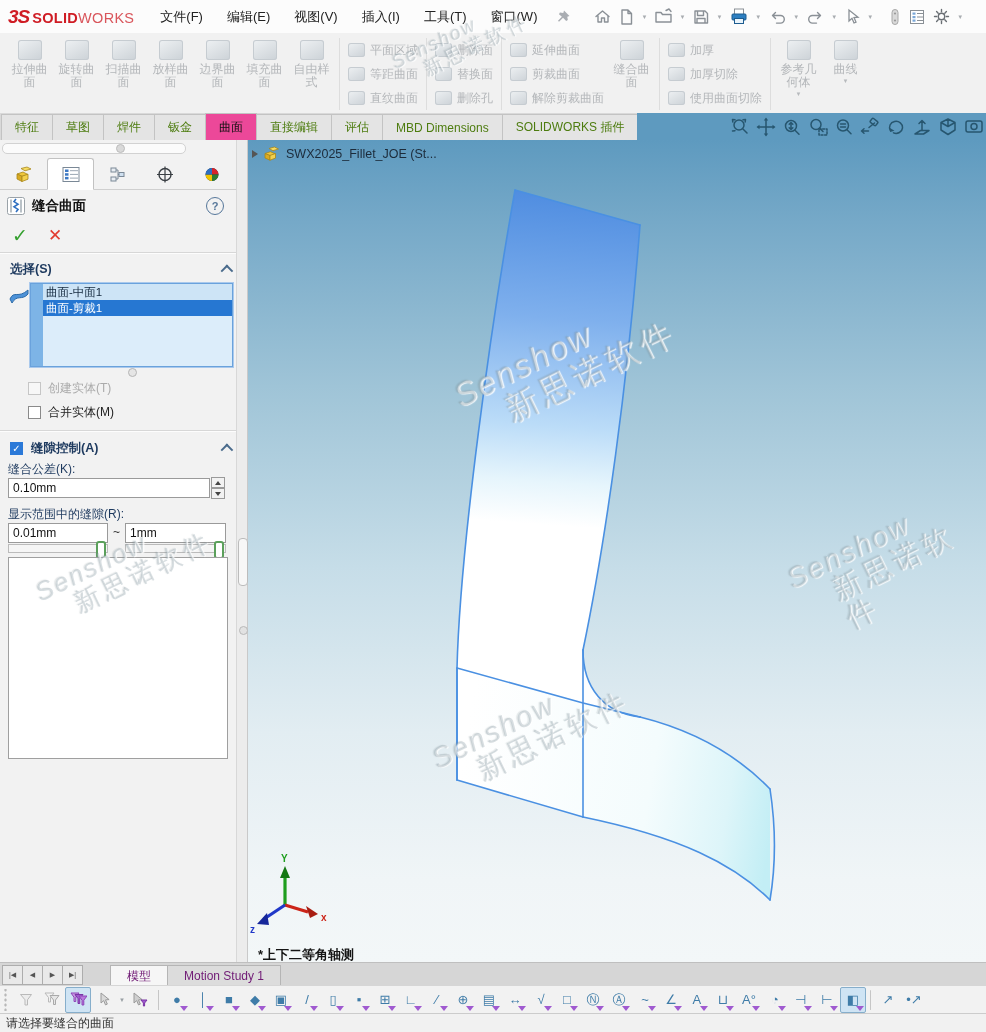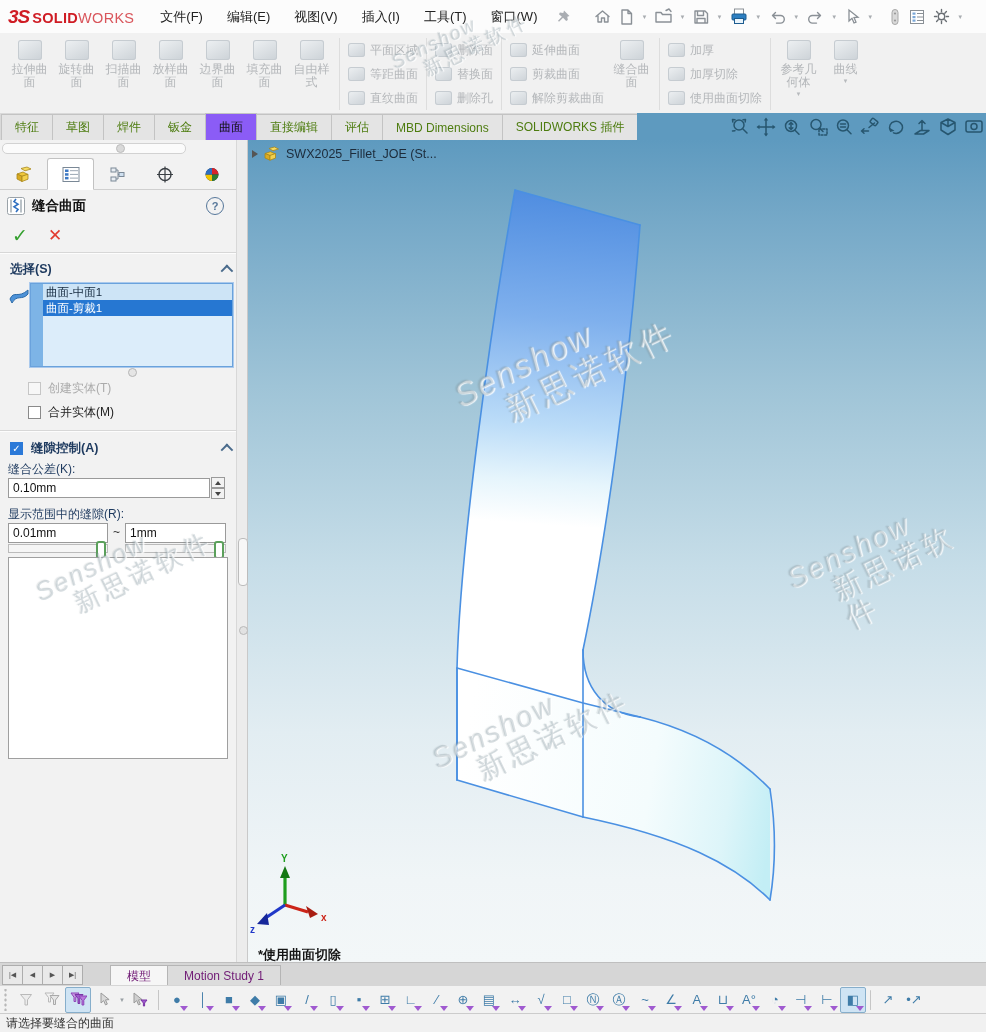--- a/index.html
+++ b/index.html
@@ -29,21 +29,21 @@
   .btn-lg .caret{font-size:6px;color:#b7babd;margin-top:2px;}
   .stack{display:flex;flex-direction:column;justify-content:space-around;padding:3px 4px;}
   .btn-sm{display:flex;align-items:center;height:22px;cursor:default;}
   .btn-sm .ric{width:17px;height:14px;margin:0 5px 0 0;}
   .btn-sm .rlb{width:auto;text-align:left;white-space:nowrap;word-break:normal;}
 
   
   .tabrow{position:absolute;top:113px;left:0;right:0;height:27px;display:flex;}
   .tabs-left{display:flex;align-items:flex-end;background:#d9d9d9;padding-left:1px;}
   .ctab{height:25px;display:flex;align-items:center;padding:0 13px;font-size:12px;color:#4d7c0f;background:#e4e4e4;border:1px solid #c3c3c3;border-bottom:none;margin-right:-1px;cursor:default;}
-  .ctab.active{background:#8b5cf6;height:26px;position:relative;z-index:2;color:#111;}
+  .ctab.active{background:#ec4899;height:26px;position:relative;z-index:2;color:#111;}
   .tab-fill{flex:1;background:#5e9abf;display:flex;justify-content:flex-end;align-items:center;overflow:hidden;}
   .hud{display:flex;align-items:center;gap:1px;padding-right:0;}
   .hud-btn{width:25px;height:24px;display:flex;align-items:center;justify-content:center;flex:none;}
 
   
   .main{position:absolute;top:140px;left:0;right:0;bottom:70px;}
   .panel{position:absolute;left:0;top:0;width:236px;bottom:0;background:#f2f2f2;overflow:hidden;}
   .splitter{position:absolute;left:236px;top:0;width:12px;bottom:0;background:#ececec;border-left:1px solid #d8d8d8;border-right:1px solid #c9c9c9;box-sizing:border-box;}
   .split-handle{position:absolute;left:1px;top:398px;width:8px;height:46px;background:#f7f7f7;border:1px solid #bcbcbc;border-radius:4px;}
   .split-dot{position:absolute;left:2px;top:486px;width:7px;height:7px;border-radius:50%;background:#e2e2e2;border:1px solid #b9b9b9;}
@@ -637,21 +637,21 @@
         <span class="ftree-arrow"></span>
         <svg width="18" height="15" viewBox="0 0 18 15">
             <path d="M6 2.5l5.5-1.5 4 2-5.5 1.7z" fill="#f6dc62" stroke="#a8871b" stroke-width=".8"></path>
             <path d="M2 7.5l5.5-1.8 5 2.3-5.5 1.9z" fill="#efc73c" stroke="#a8871b" stroke-width=".8"></path>
             <path d="M2 7.5v4.5l5 2.2v-4.8z" fill="#d9ab22" stroke="#a8871b" stroke-width=".8"></path>
             <path d="M7 9.4l5.5-1.9v4.6L7 14.2z" fill="#f3d14e" stroke="#a8871b" stroke-width=".8"></path>
           </svg>
         <span class="ftree-label">SWX2025_Fillet_JOE (St...</span>
       </div>
 
-      <div class="vlabel">*使用曲面切除</div>
+      <div class="vlabel">*上下二等角轴测</div>
     </div>
   </div>
 
   <div class="bottombar">
     <div style="display:flex;margin:0 0 1px 2px">
       <span class="navbtn">|◀</span>
       <span class="navbtn">◀</span>
       <span class="navbtn">▶</span>
       <span class="navbtn">▶|</span>
     </div>

